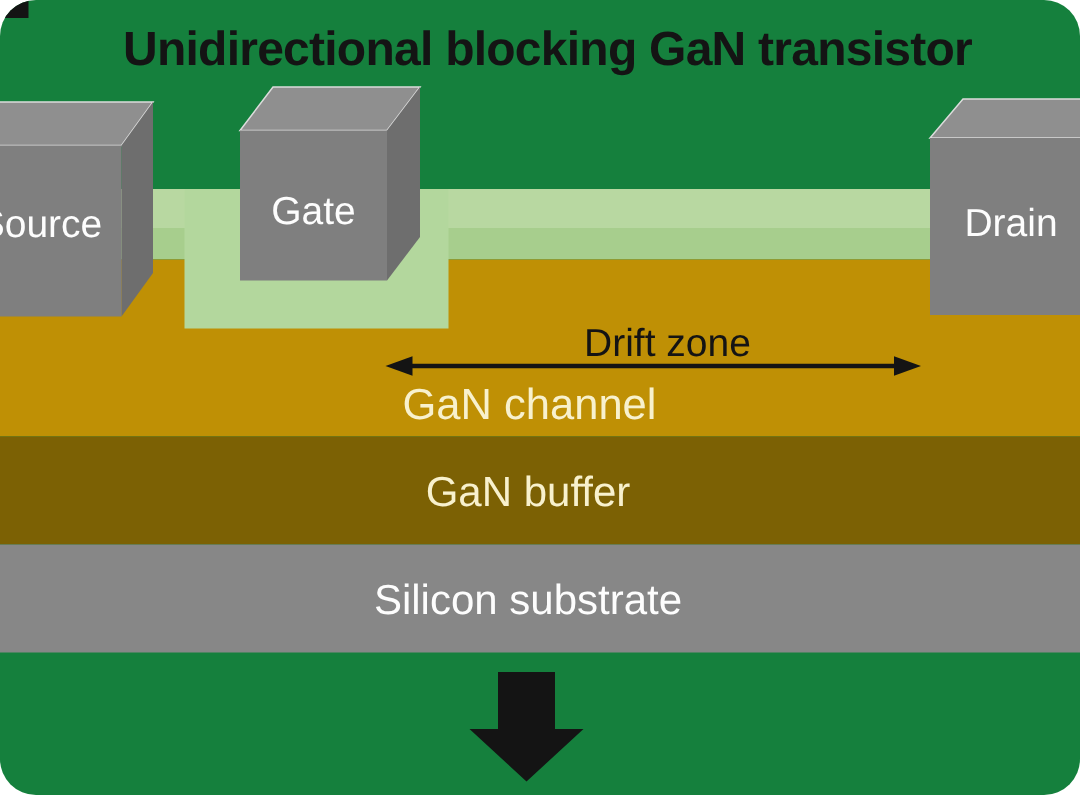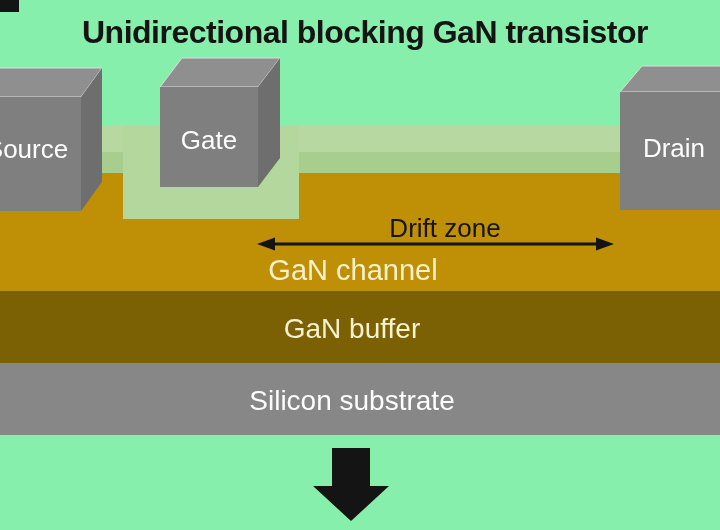--- a/index.html
+++ b/index.html
@@ -5,22 +5,23 @@
   html, body {
     margin: 0;
     padding: 0;
     background: #ffffff;
     font-family: "Liberation Sans", sans-serif;
   }
   .stage {
     position: relative;
     width: 720px;
     height: 530px;
-    background: #86efac;
+    background: #15803d;
     overflow: hidden;
+    border-radius: 24px;
   }
   svg { display: block; }
   text {
     font-family: "Liberation Sans", sans-serif;
     user-select: none;
   }
   .title-text {
     font-size: 32px;
     font-weight: 700;
     letter-spacing: -0.5px;

